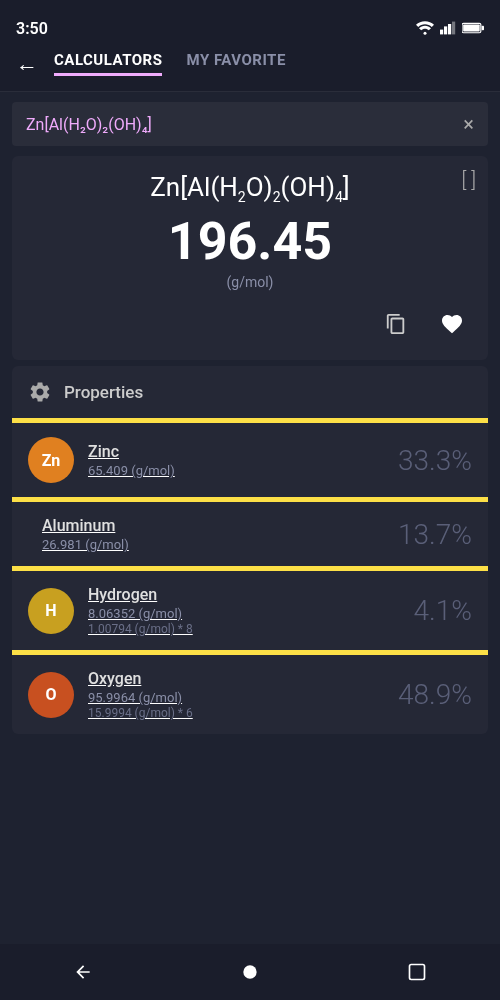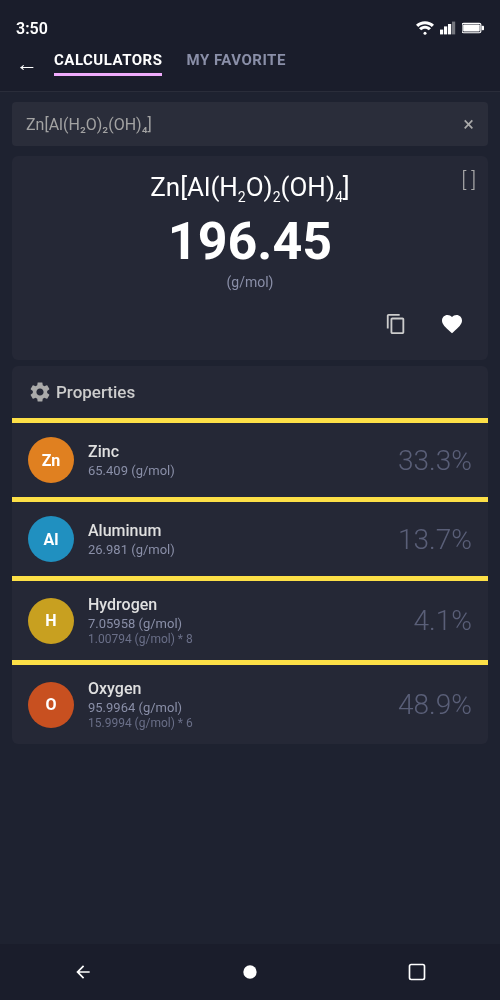--- a/index.html
+++ b/index.html
@@ -83,21 +83,21 @@
       align-items: center;
       background: #2a2d3a;
       margin: 10px 12px;
       padding: 10px 14px;
       border-radius: 4px;
     }
 
     .search-text {
       flex: 1;
       font-size: 16px;
-      color: #a3a3a3;
+      color: #f0abfc;
     }
 
     .search-clear {
       color: #aaa;
       font-size: 20px;
       cursor: pointer;
     }
 
     
     .formula-card {
@@ -155,21 +155,21 @@
       display: flex;
       align-items: center;
       justify-content: center;
       cursor: pointer;
     }
 
     
     .properties-header {
       display: flex;
       align-items: center;
-      gap: 4px;
+      gap: 12px;
       padding: 14px 16px;
       background: #252836;
       margin: 6px 12px 0 12px;
       border-radius: 6px 6px 0 0;
     }
 
     .properties-title {
       font-size: 17px;
       font-weight: 500;
       color: #ccc;
@@ -198,20 +198,21 @@
       justify-content: center;
       font-size: 16px;
       font-weight: 700;
       color: #fff;
       flex-shrink: 0;
     }
 
     .element-info {
       flex: 1;
       margin-left: 14px;
+      text-decoration: underline;
     }
 
     .element-name {
       font-size: 16px;
       font-weight: 500;
       color: #e0e0e0;
     }
 
     .element-mass {
       font-size: 13px;
@@ -328,37 +329,34 @@
         <span>Zn</span>
       </div>
       <div class="element-info">
         <div class="element-name">Zinc</div>
         <div class="element-mass">65.409 (g/mol)</div>
 
       </div>
       <div class="element-percent">33.3%</div>
     </div>
     <div class="element-item">
-      <div class="element-badge" style="background:#2090c0">
-        <span>Al</span>
-      </div>
       <div class="element-info">
         <div class="element-name">Aluminum</div>
         <div class="element-mass">26.981 (g/mol)</div>
 
       </div>
       <div class="element-percent">13.7%</div>
     </div>
     <div class="element-item">
       <div class="element-badge" style="background:#c8a020">
         <span>H</span>
       </div>
       <div class="element-info">
         <div class="element-name">Hydrogen</div>
-        <div class="element-mass">7.05958 (g/mol)</div>
+        <div class="element-mass">8.06352 (g/mol)</div>
         <div class="element-detail">1.00794 (g/mol) * 8</div>
       </div>
       <div class="element-percent">4.1%</div>
     </div>
     <div class="element-item">
       <div class="element-badge" style="background:#c85020">
         <span>O</span>
       </div>
       <div class="element-info">
         <div class="element-name">Oxygen</div>

